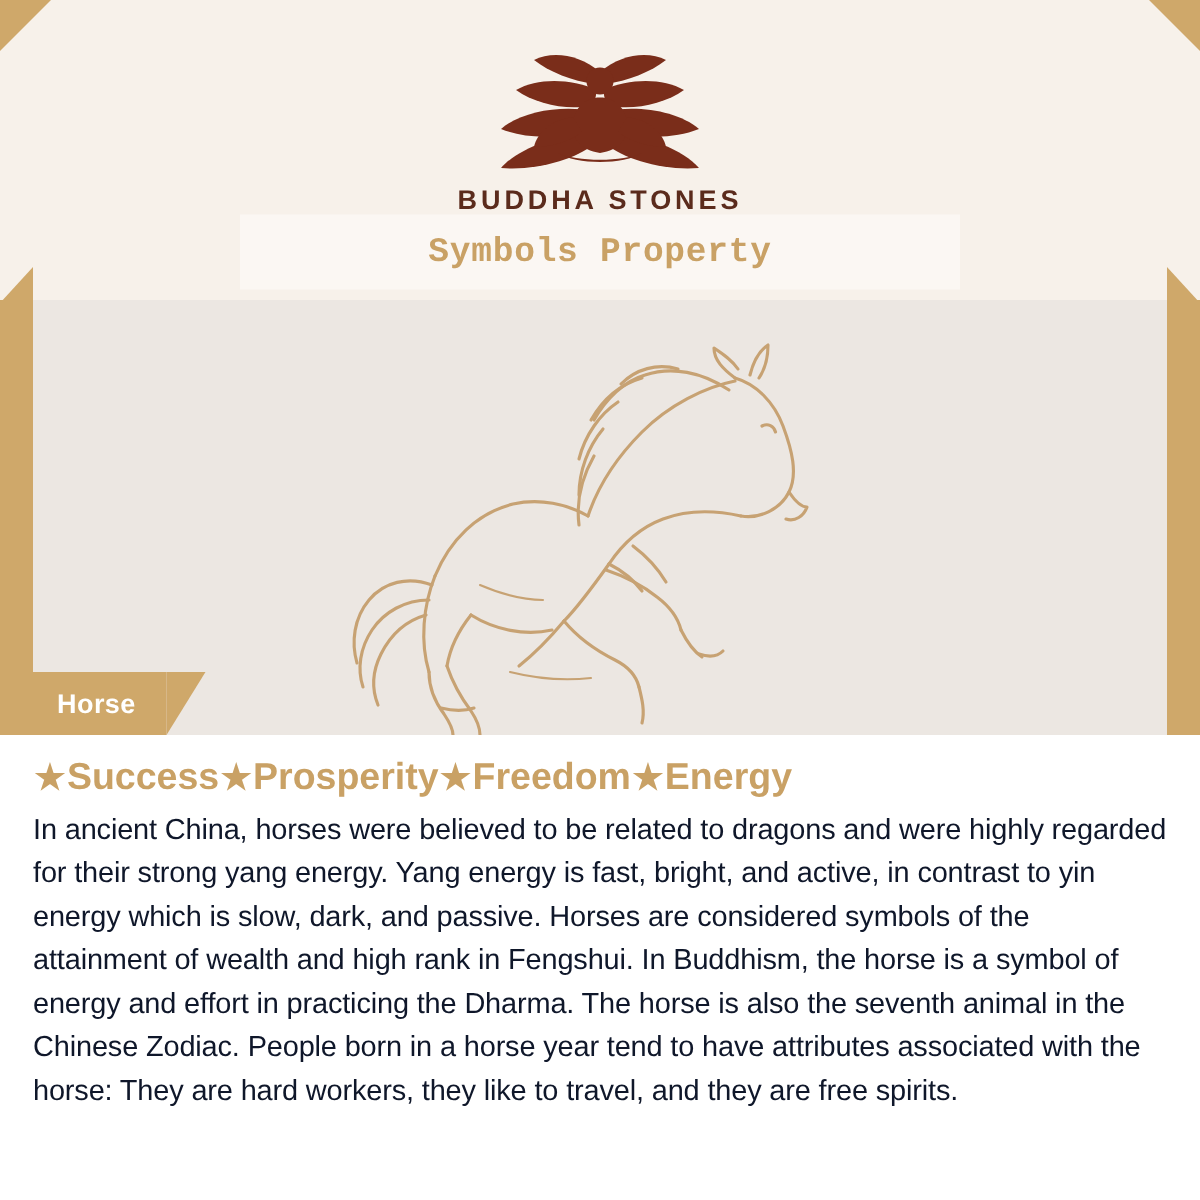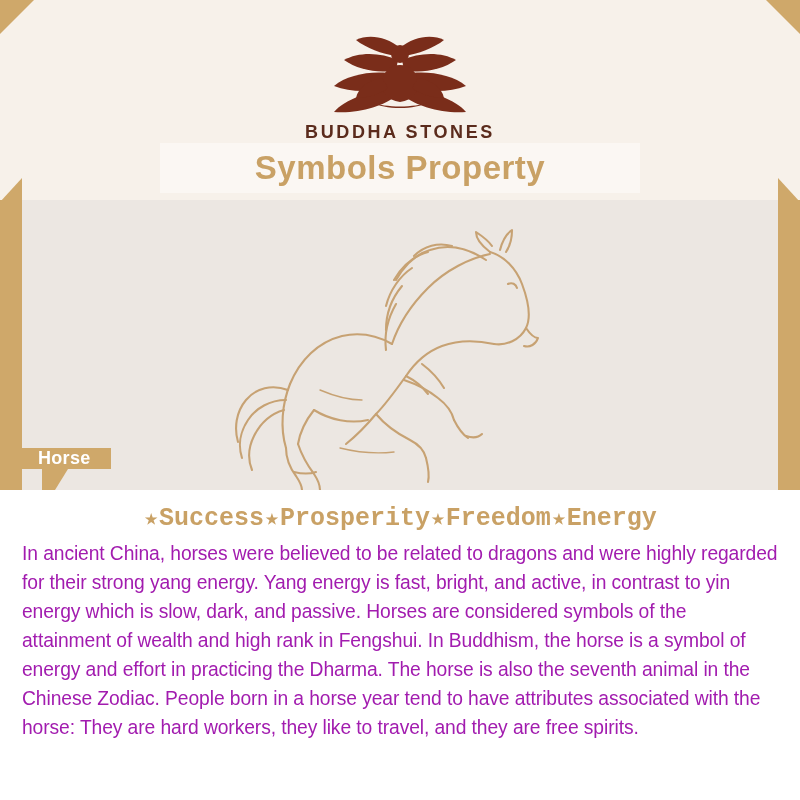--- a/index.html
+++ b/index.html
@@ -97,22 +97,22 @@
     left: 160px;
     top: 143px;
     width: 480px;
     height: 50px;
     background: #fbf7f3;
     display: flex;
     align-items: center;
     justify-content: center;
   }
   .title-text {
-    font-family: Liberation Sans, sans-serif;
-    font-size: 33px;
+    font-family: Liberation Mono, monospace;
+    font-size: 23px;
     font-weight: bold;
     color: #c9a165;
     letter-spacing: 0.5px;
   }
 
   
   .illus-area {
     position: absolute;
     left: 22px;
     top: 200px;
@@ -129,21 +129,20 @@
   }
 
   
   .ribbon {
     position: absolute;
     left: 0;
     top: 448px;
     height: 42px;
     display: flex;
     align-items: center;
-    flex-direction: column;
   }
   .ribbon-body {
     background: #cfa86a;
     height: 42px;
     padding: 0 20px 0 38px;
     display: flex;
     align-items: center;
   }
   .ribbon-label {
     font-family: "Liberation Sans", sans-serif;
@@ -163,38 +162,37 @@
     position: absolute;
     left: 0;
     top: 490px;
     width: 800px;
     height: 310px;
     background: #ffffff;
     box-sizing: border-box;
     padding: 10px 22px 0 22px;
   }
   .keywords {
-    text-align: center;
-    font-family: Liberation Mono, monospace;
+    font-family: Liberation Sans, sans-serif;
     font-size: 25px;
     font-weight: bold;
     color: #c9a165;
     white-space: nowrap;
     margin: 4px 0 6px 0;
   }
   .keywords .star {
     color: #c9a165;
     font-size: 23px;
     padding: 0 1px;
   }
   .paragraph {
     font-family: "Liberation Sans", sans-serif;
     font-size: 19.3px;
     line-height: 29px;
-    color: #a21caf;
+    color: #0f172a;
     text-align: left;
     letter-spacing: -0.1px;
   }
 </style>
 </head>
 <body>
 
 <div class="page">
 
   <div class="top-band"></div>

